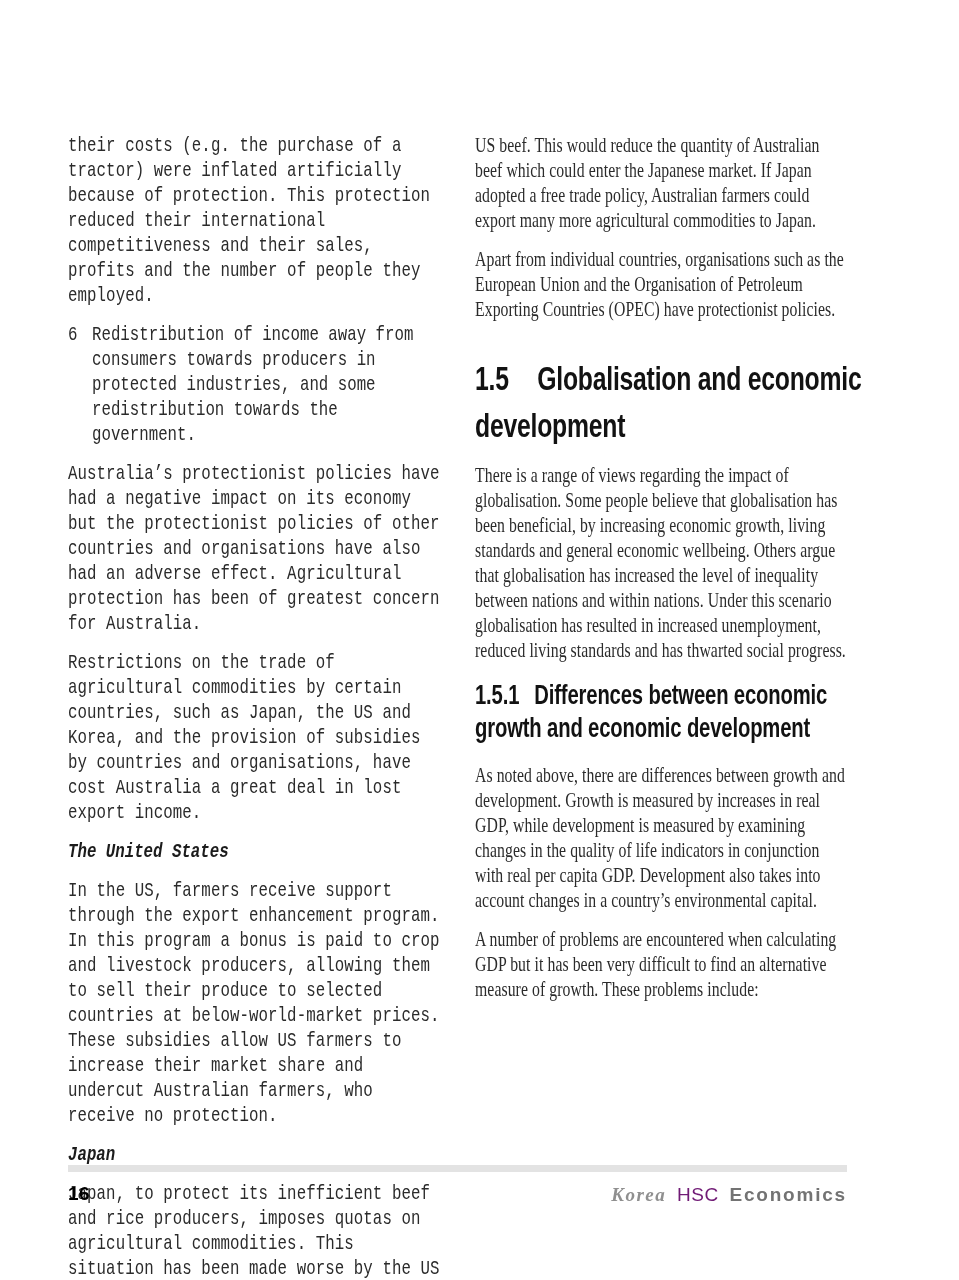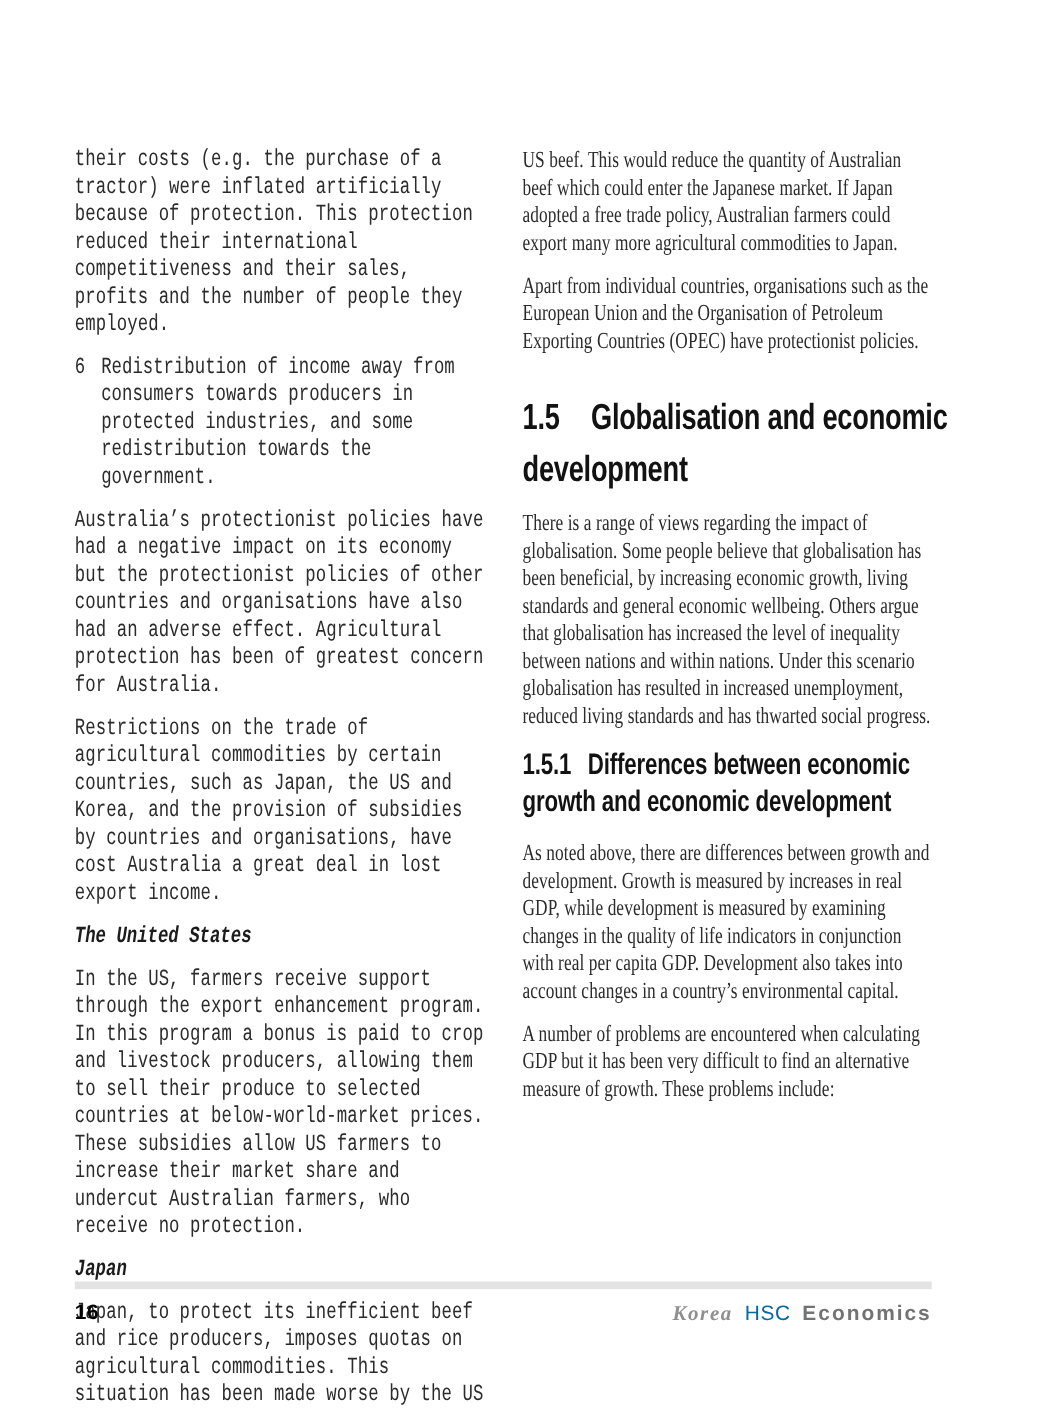--- a/index.html
+++ b/index.html
@@ -49,21 +49,21 @@
   .brand{
     position:absolute;right:112px;top:1184px;
     font-size:19px;white-space:nowrap;
   }
   .brand .excel{
     font-family:"Liberation Serif", serif;font-style:italic;font-weight:bold;
     color:#8f8f8f;letter-spacing:1.5px;
   }
   .brand .hsc{
     font-family:"Liberation Sans", sans-serif;font-weight:normal;
-    color:#0369a1;letter-spacing:0.5px;margin-left:6px;
+    color:#701a75;letter-spacing:0.5px;margin-left:6px;
   }
   .brand .econ{
     font-family:"Liberation Sans", sans-serif;font-weight:bold;
     color:#737373;letter-spacing:1.8px;margin-left:6px;
   }
 </style>
 </head>
 <body>
 
 <div class="col col-left">

